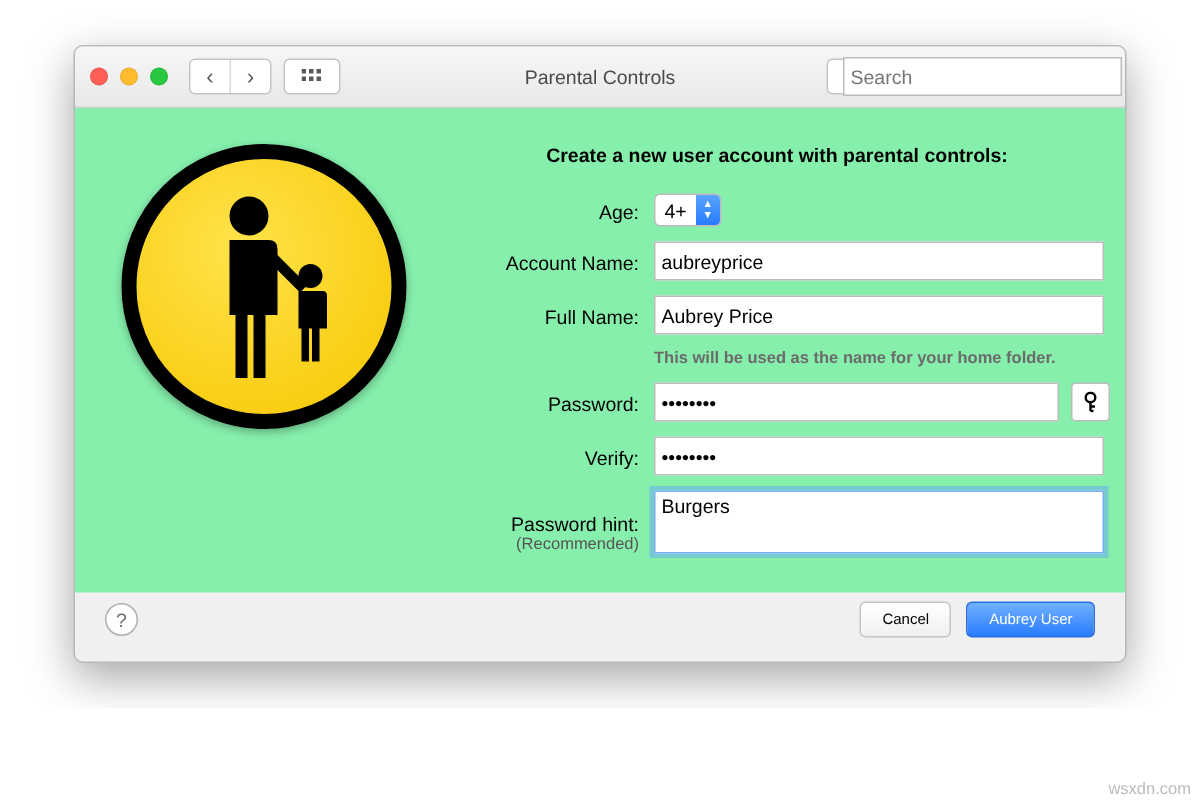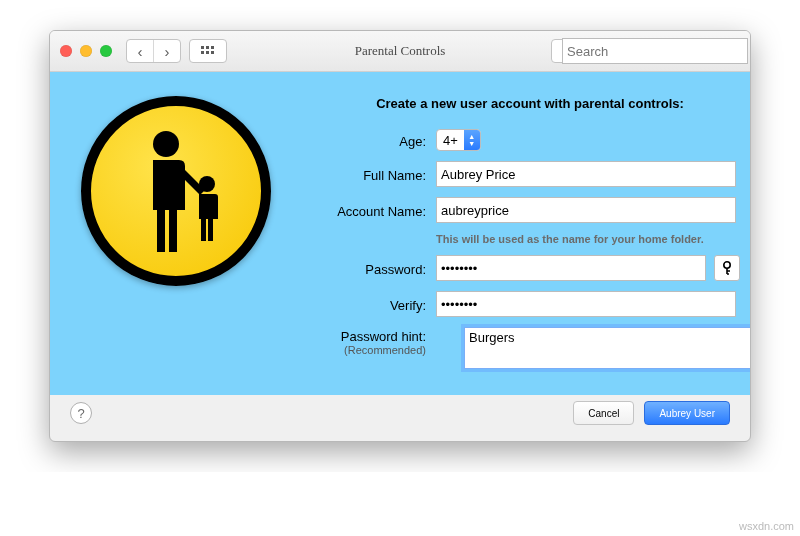--- a/index.html
+++ b/index.html
@@ -56,52 +56,52 @@
   .seg-btn + .seg-btn { border-left:1px solid #d8d8d8; }
   .grid-btn {
     margin-left: 8px;
     width: 36px; height: 22px;
     border:1px solid #c4c4c4; border-radius:4px; background:#fff;
     display:flex; align-items:center; justify-content:center;
     color:#5a5a5a;
   }
   .title {
     position:absolute; left:0; right:0; text-align:center;
-    font-size:13px; color:#4a4a4a; pointer-events:none;font-family:Liberation Serif, serif;
+    font-size:13px; color:#4a4a4a; pointer-events:none;
   }
   .search {
     margin-left:auto;
     display:flex; align-items:center;
     border:1px solid #c4c4c4; border-radius:4px;
     background:#fff; height:22px; width:175px; padding:0 6px;
     color:#9a9a9a;
   }
   .search svg { margin-right:4px; }
   .search input {
     border:0; outline:0; flex:1; font-size:12px; background:transparent;
   }
   .content {
     display:flex;
     padding: 24px 26px 16px 26px;
-    background:#7dd3fc;
+    background:#86efac;
   }
   .icon-col { width:200px; flex:0 0 200px; display:flex; justify-content:center; }
   .pc-icon {
     width:170px; height:170px; border-radius:50%;
     background: radial-gradient(circle at 40% 35%, #ffe34a, #f7c600);
     border: 10px solid #000;
     display:flex; align-items:center; justify-content:center;
     box-shadow: 0 2px 6px rgba(0,0,0,0.3);
   }
   .form-col { flex:1; padding-left:20px; }
   .heading {
     font-weight:bold; font-size:13px; text-align:center; margin-bottom:18px;
   }
   .row { display:flex; align-items:center; margin-bottom:10px; }
-  .row.tall { align-items:flex-start;gap:28px; }
+  .row.tall { align-items:flex-end; }
   .lbl {
     width:130px; text-align:right; padding-right:10px; padding-top:2px;
     font-size:13px; color:#000;
   }
   .sub { font-size:11px; color:#555; display:block; }
   .field {
     flex:1; display:flex; align-items:center;
   }
   input[type=text], input[type=password], textarea {
     font-family:inherit; font-size:13px;
@@ -221,30 +221,30 @@
         <div class="lbl">Age:</div>
         <div class="field">
           <div class="age-wrap">
             <span class="v">4+</span>
             <span class="step">▲<br>▼</span>
           </div>
         </div>
       </div>
 
       <div class="row">
+        <div class="lbl">Account Name:</div>
+        <div class="field">
+          <input type="text" value="aubreyprice" style="">
+        </div>
+      </div>
+
+      <div class="row">
         <div class="lbl">Full Name:</div>
         <div class="field">
           <input type="text" value="Aubrey Price" style="">
-        </div>
-      </div>
-
-      <div class="row">
-        <div class="lbl">Account Name:</div>
-        <div class="field">
-          <input type="text" value="aubreyprice" style="">
         </div>
       </div>
       <div class="hint-text">This will be used as the name for your home folder.</div>
 
       <div class="row">
         <div class="lbl">Password:</div>
         <div class="field">
           <input type="text" style="width: 260px;" value="••••••••">
           <div class="key-btn">
             <svg width="12" height="14" viewBox="0 0 12 14">

